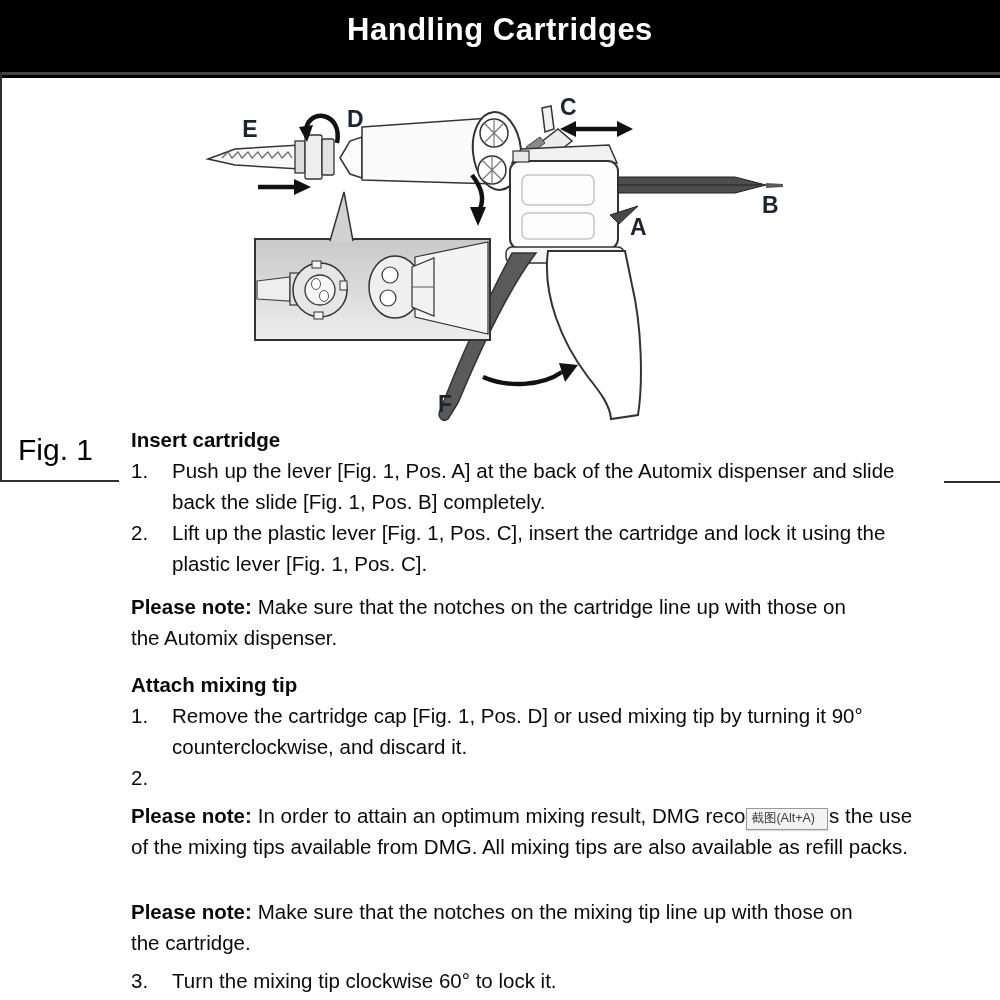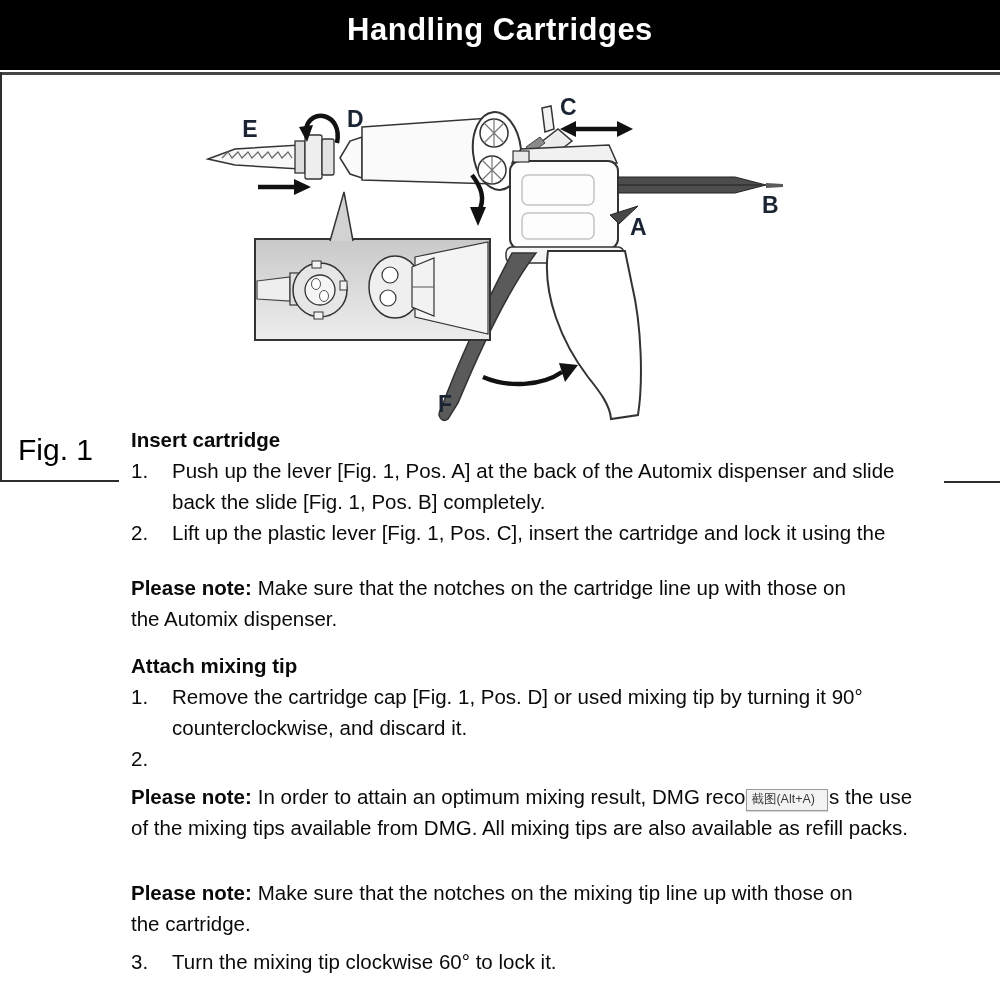--- a/index.html
+++ b/index.html
@@ -1,20 +1,20 @@
 <!DOCTYPE html>
 <html><head>
 <meta charset="utf-8">
 <style>
   html,body{margin:0;padding:0;background:#fff;}
   body{width:1000px;height:1000px;position:relative;font-family:"Liberation Sans",sans-serif;color:#0a0a0a;}
   .page{position:absolute;left:0;top:0;width:1000px;height:1000px;background:#fff;overflow:hidden;}
 
   
-  .titlebar{position:absolute;left:0;top:0;width:1000px;height:70px;background:#000;}
+  .titlebar{position:absolute;left:0;top:0;width:1000px;height:78px;background:#000;}
   .titlebar .t{width:100%;text-align:center;color:#fff;font-weight:bold;font-size:31px;line-height:60px;letter-spacing:.5px;}
 
   
   .rule-top{position:absolute;left:0;top:72px;width:1000px;height:3px;background:#454545;}
   .rule-left{position:absolute;left:0;top:72px;width:2px;height:410px;background:#2e2e2e;}
   .rule-capL{position:absolute;left:0;top:480px;width:119px;height:2px;background:#2e2e2e;}
   .rule-capR{position:absolute;left:944px;top:481px;width:56px;height:2px;background:#2e2e2e;}
 
   .figcap{position:absolute;left:18px;top:433px;font-size:30px;color:#000;}
 
@@ -22,21 +22,21 @@
   svg.diagram{position:absolute;left:190px;top:85px;}
   svg.diagram text{font-family:"Liberation Sans",sans-serif;font-weight:bold;font-size:23px;fill:#1b2433;}
 
   
   .textcol{position:absolute;left:131px;top:424px;width:800px;font-size:20.5px;line-height:31px;}
   .textcol .line{white-space:nowrap;}
   .h{font-weight:bold;}
   .li{display:flex;}
   .li .num{width:41px;flex:0 0 41px;}
   .b{font-weight:bold;margin-right:6px;}
-  .mt9{margin-top:24px}.mt16{margin-top:16px}.mt7{margin-top:7px}.mt18{margin-top:34px}
+  .mt9{margin-top:12px}.mt16{margin-top:16px}.mt7{margin-top:7px}.mt18{margin-top:34px}
   .tooltip{display:inline-block;font-size:12.5px;line-height:1;padding:3px 12px 4px 4px;background:#f3f3f3;
            border:1px solid #9a9a9a;color:#3a3a3a;vertical-align:1px;box-shadow:0 1px 1px rgba(0,0,0,.15);
            white-space:nowrap;margin:0 1px;}
 </style>
 </head>
 <body>
 
 <div class="page">
 
   <div class="titlebar">
@@ -161,20 +161,21 @@
       <div>
         <div class="line">Push up the lever [Fig. 1, Pos. A] at the back of the Automix dispenser and slide</div>
         <div class="line">back the slide [Fig. 1, Pos. B] completely.</div>
       </div>
     </div>
 
     <div class="li">
       <div class="num">2.</div>
       <div>
         <div class="line">Lift up the plastic lever [Fig. 1, Pos. C], insert the cartridge and lock it using the</div>
+        <div class="line">plastic lever [Fig. 1, Pos. C].</div>
       </div>
     </div>
 
     <div class="mt9">
       <div class="line"><span class="b">Please note:</span><span>Make sure that the notches on the cartridge line up with those on</span></div>
       <div class="line">the Automix dispenser.</div>
     </div>
 
     <div class="h line mt16">Attach mixing tip</div>
 

